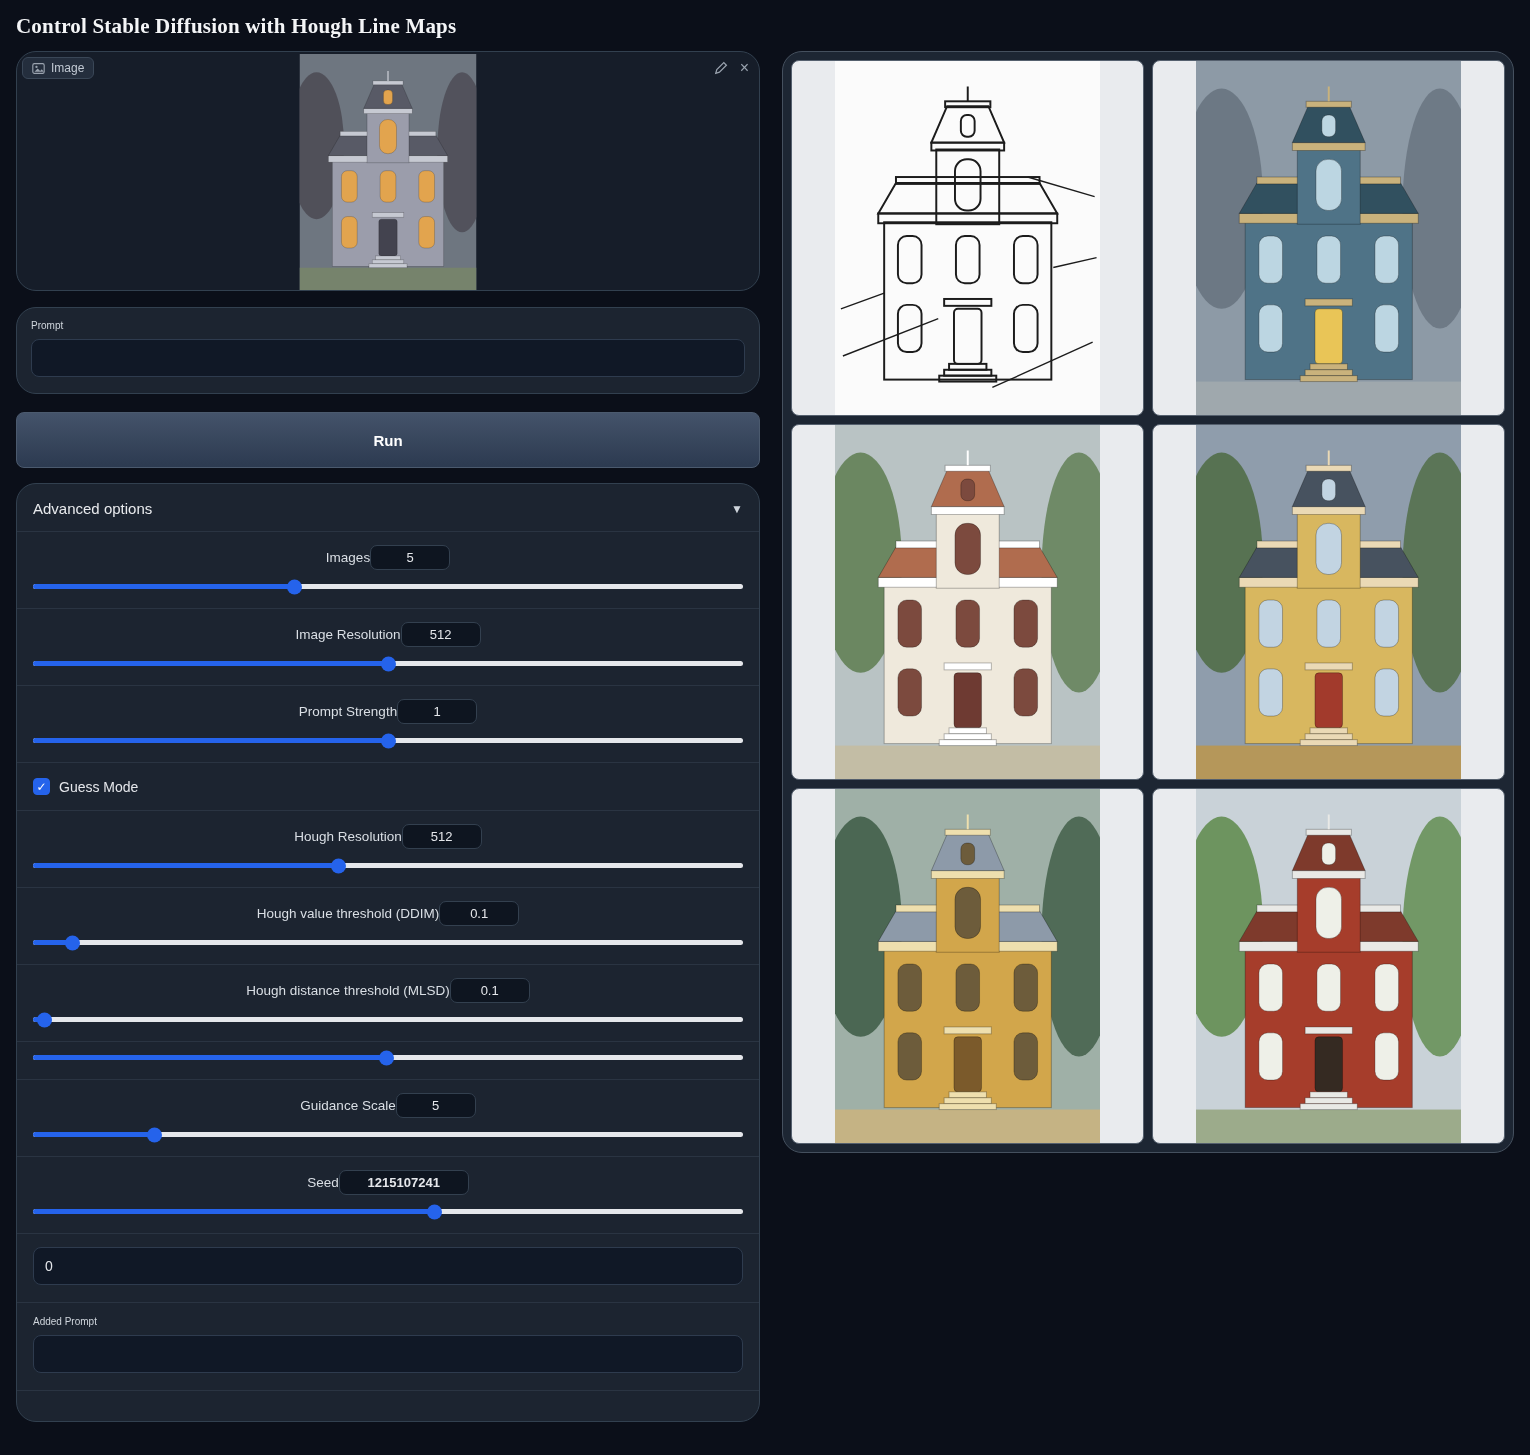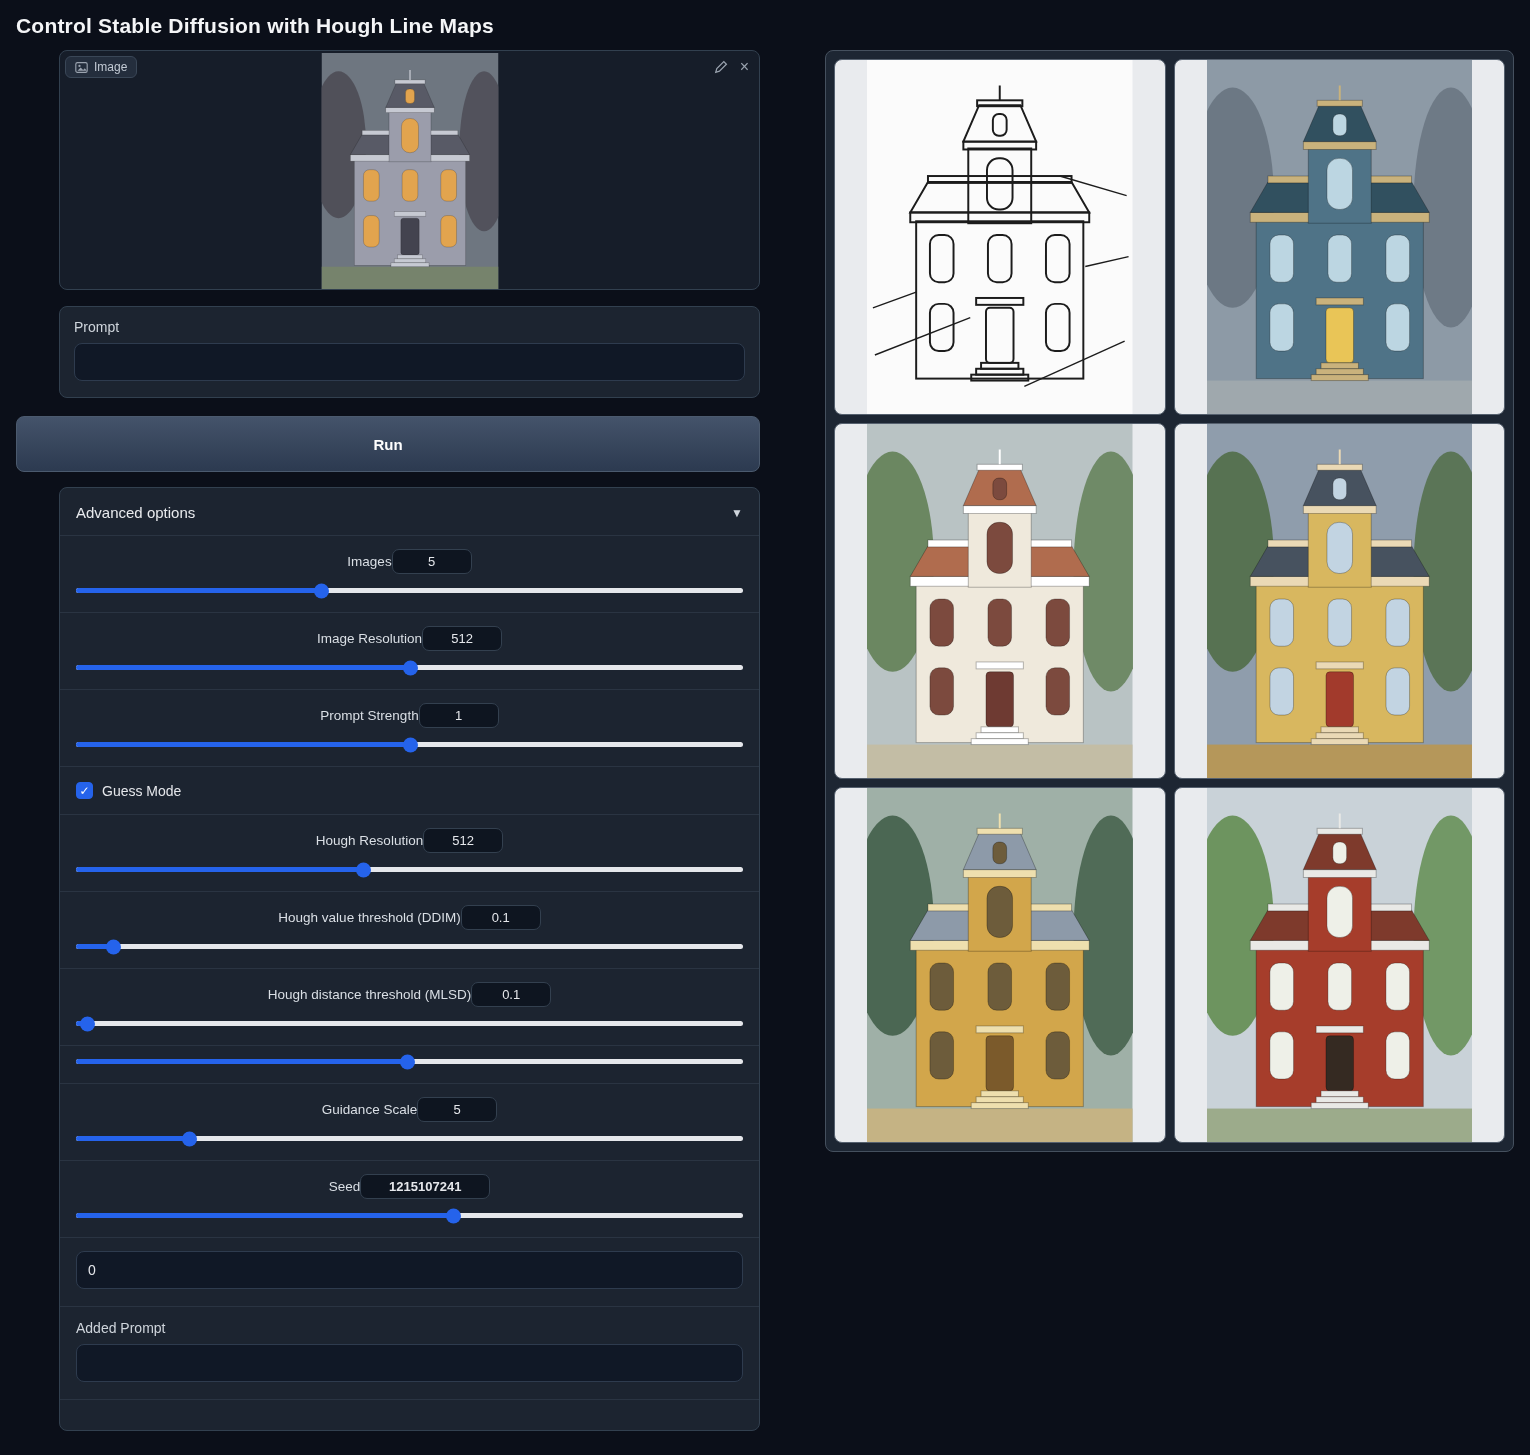--- a/index.html
+++ b/index.html
@@ -3,42 +3,42 @@
 <meta charset="utf-8">
 <style>
   * { box-sizing: border-box; margin: 0; padding: 0; }
   html,body { width:1530px; height:1455px; overflow:hidden; }
   body {
     background:#0b0f19;
     color:#e5e7eb;
     font-family:"Liberation Sans","DejaVu Sans",sans-serif;
     position:relative;
   }
-  .page-title { font-size:21px; font-weight:700; color:#f4f5f7; margin:14px 0 12px 16px; letter-spacing:.2px; }
+  .page-title { font-size:21px; font-weight:700; color:#f4f5f7; margin:14px 0 12px 16px; letter-spacing:.2px;font-family:Liberation Serif, serif; }
   .layout { display:flex; gap:22px; padding:0 16px; align-items:flex-start; }
   .left-col { width:744px; flex:none; }
   .right-col { flex:1; }
 
-  .panel { background:#1c2430; border:1px solid #32404f; border-radius:8px;margin-left:43px; }
+  .panel { background:#1c2430; border:1px solid #32404f; border-radius:20px; }
 
   
   .image-panel { position:relative; height:240px; margin-bottom:16px; background:#161d29; overflow:hidden; }
   .img-tab { position:absolute; top:5px; left:5px; display:flex; align-items:center; gap:6px;
              background:#242e3d; border:1px solid #3a4757; border-radius:6px; padding:3px 9px;
              font-size:12px; color:#c2cad4; z-index:2; }
   .img-tab svg { display:block; }
   .img-actions { position:absolute; top:8px; right:10px; display:flex; gap:12px; align-items:center; z-index:2; }
   .icon-btn { color:#9aa3af; font-size:16px; line-height:1; cursor:pointer; }
   .icon-btn svg { display:block; }
   .img-preview { position:absolute; top:2px; left:50%; transform:translateX(-50%); height:236px; aspect-ratio:3/4; }
   .img-preview svg { display:block; }
 
   
   .prompt-panel { padding:12px 14px 16px; margin-bottom:18px; }
-  .field-label { display:block; font-size:14px; color:#cfd5dc; margin-bottom:8px; }
+  .field-label { display:block; font-size:10px; color:#cfd5dc; margin-bottom:8px; }
   .text-input { width:100%; height:38px; background:#101826; border:1px solid #2e3b4e; border-radius:8px;
                 color:#e5e7eb; padding:0 11px; font-size:14px; outline:none; }
 
   
   .run-button { display:block; width:100%; height:56px; margin:0 0 15px 0; border-radius:8px;
                 border:1px solid #4b5a6e; background:linear-gradient(180deg,#44536a,#2c3a50);
                 color:#fff; font-weight:700; font-size:15px; font-family:inherit; cursor:pointer; }
 
   
   .advanced { padding-top:14px; }

